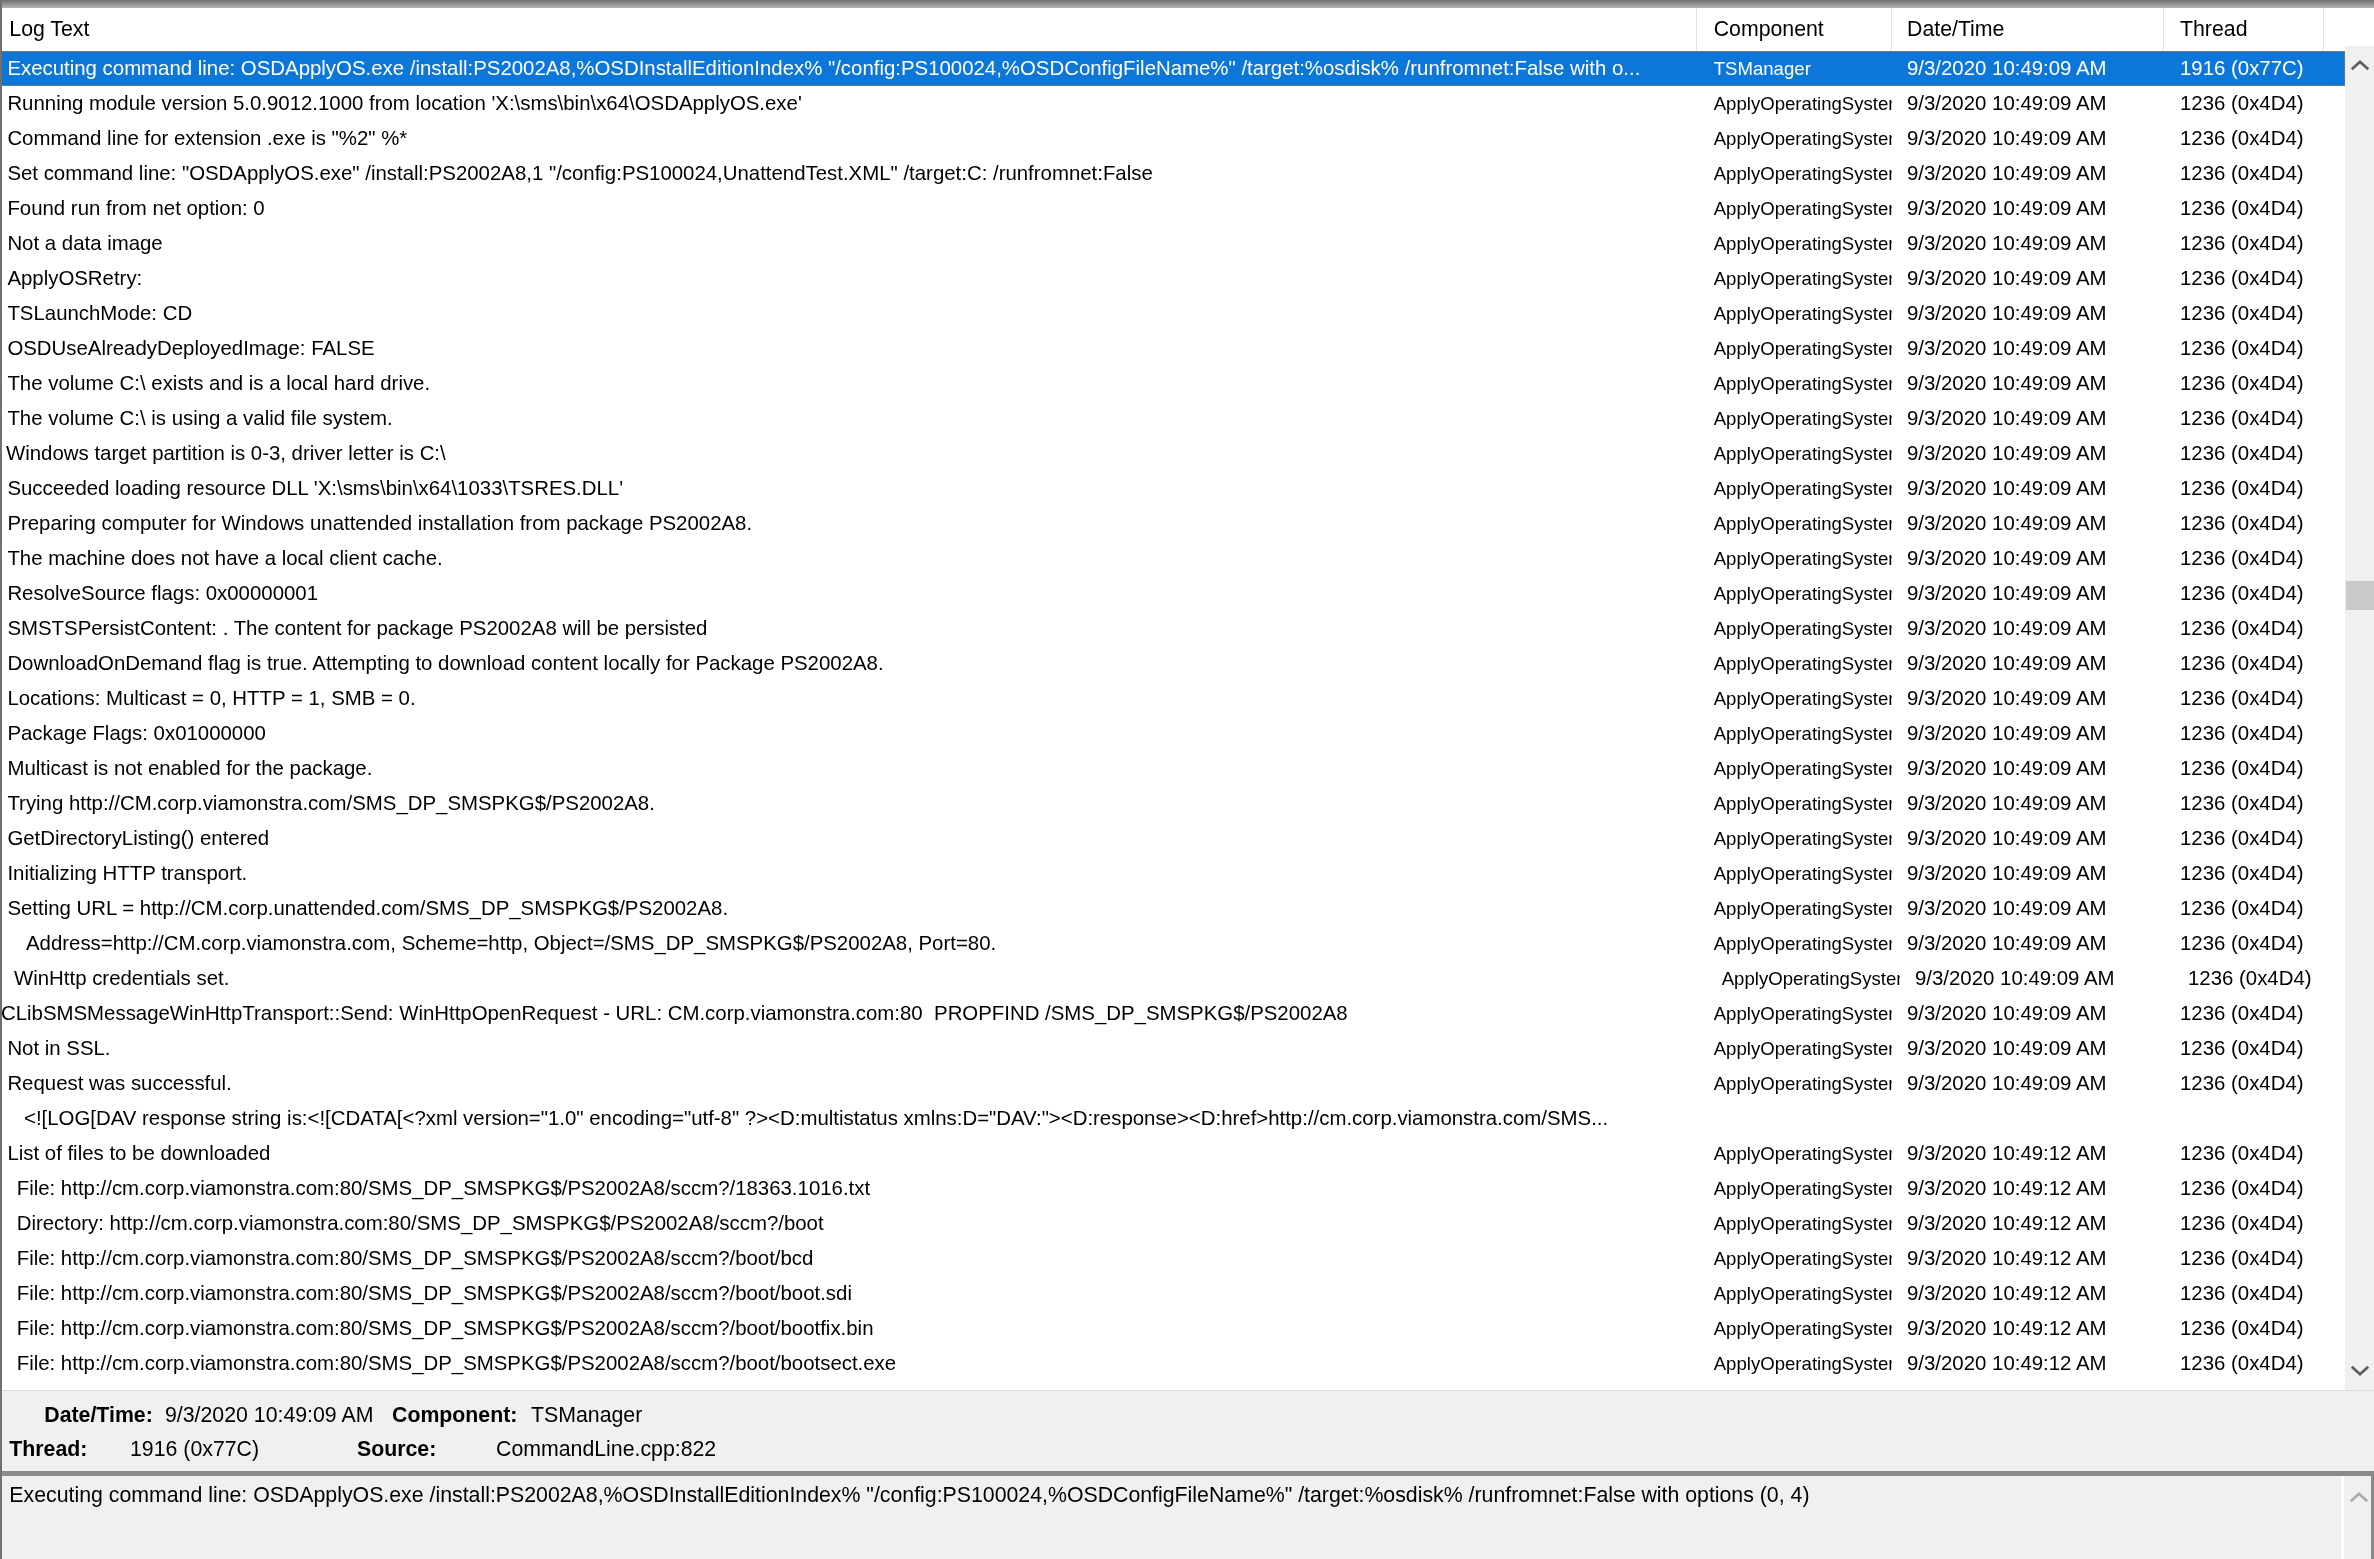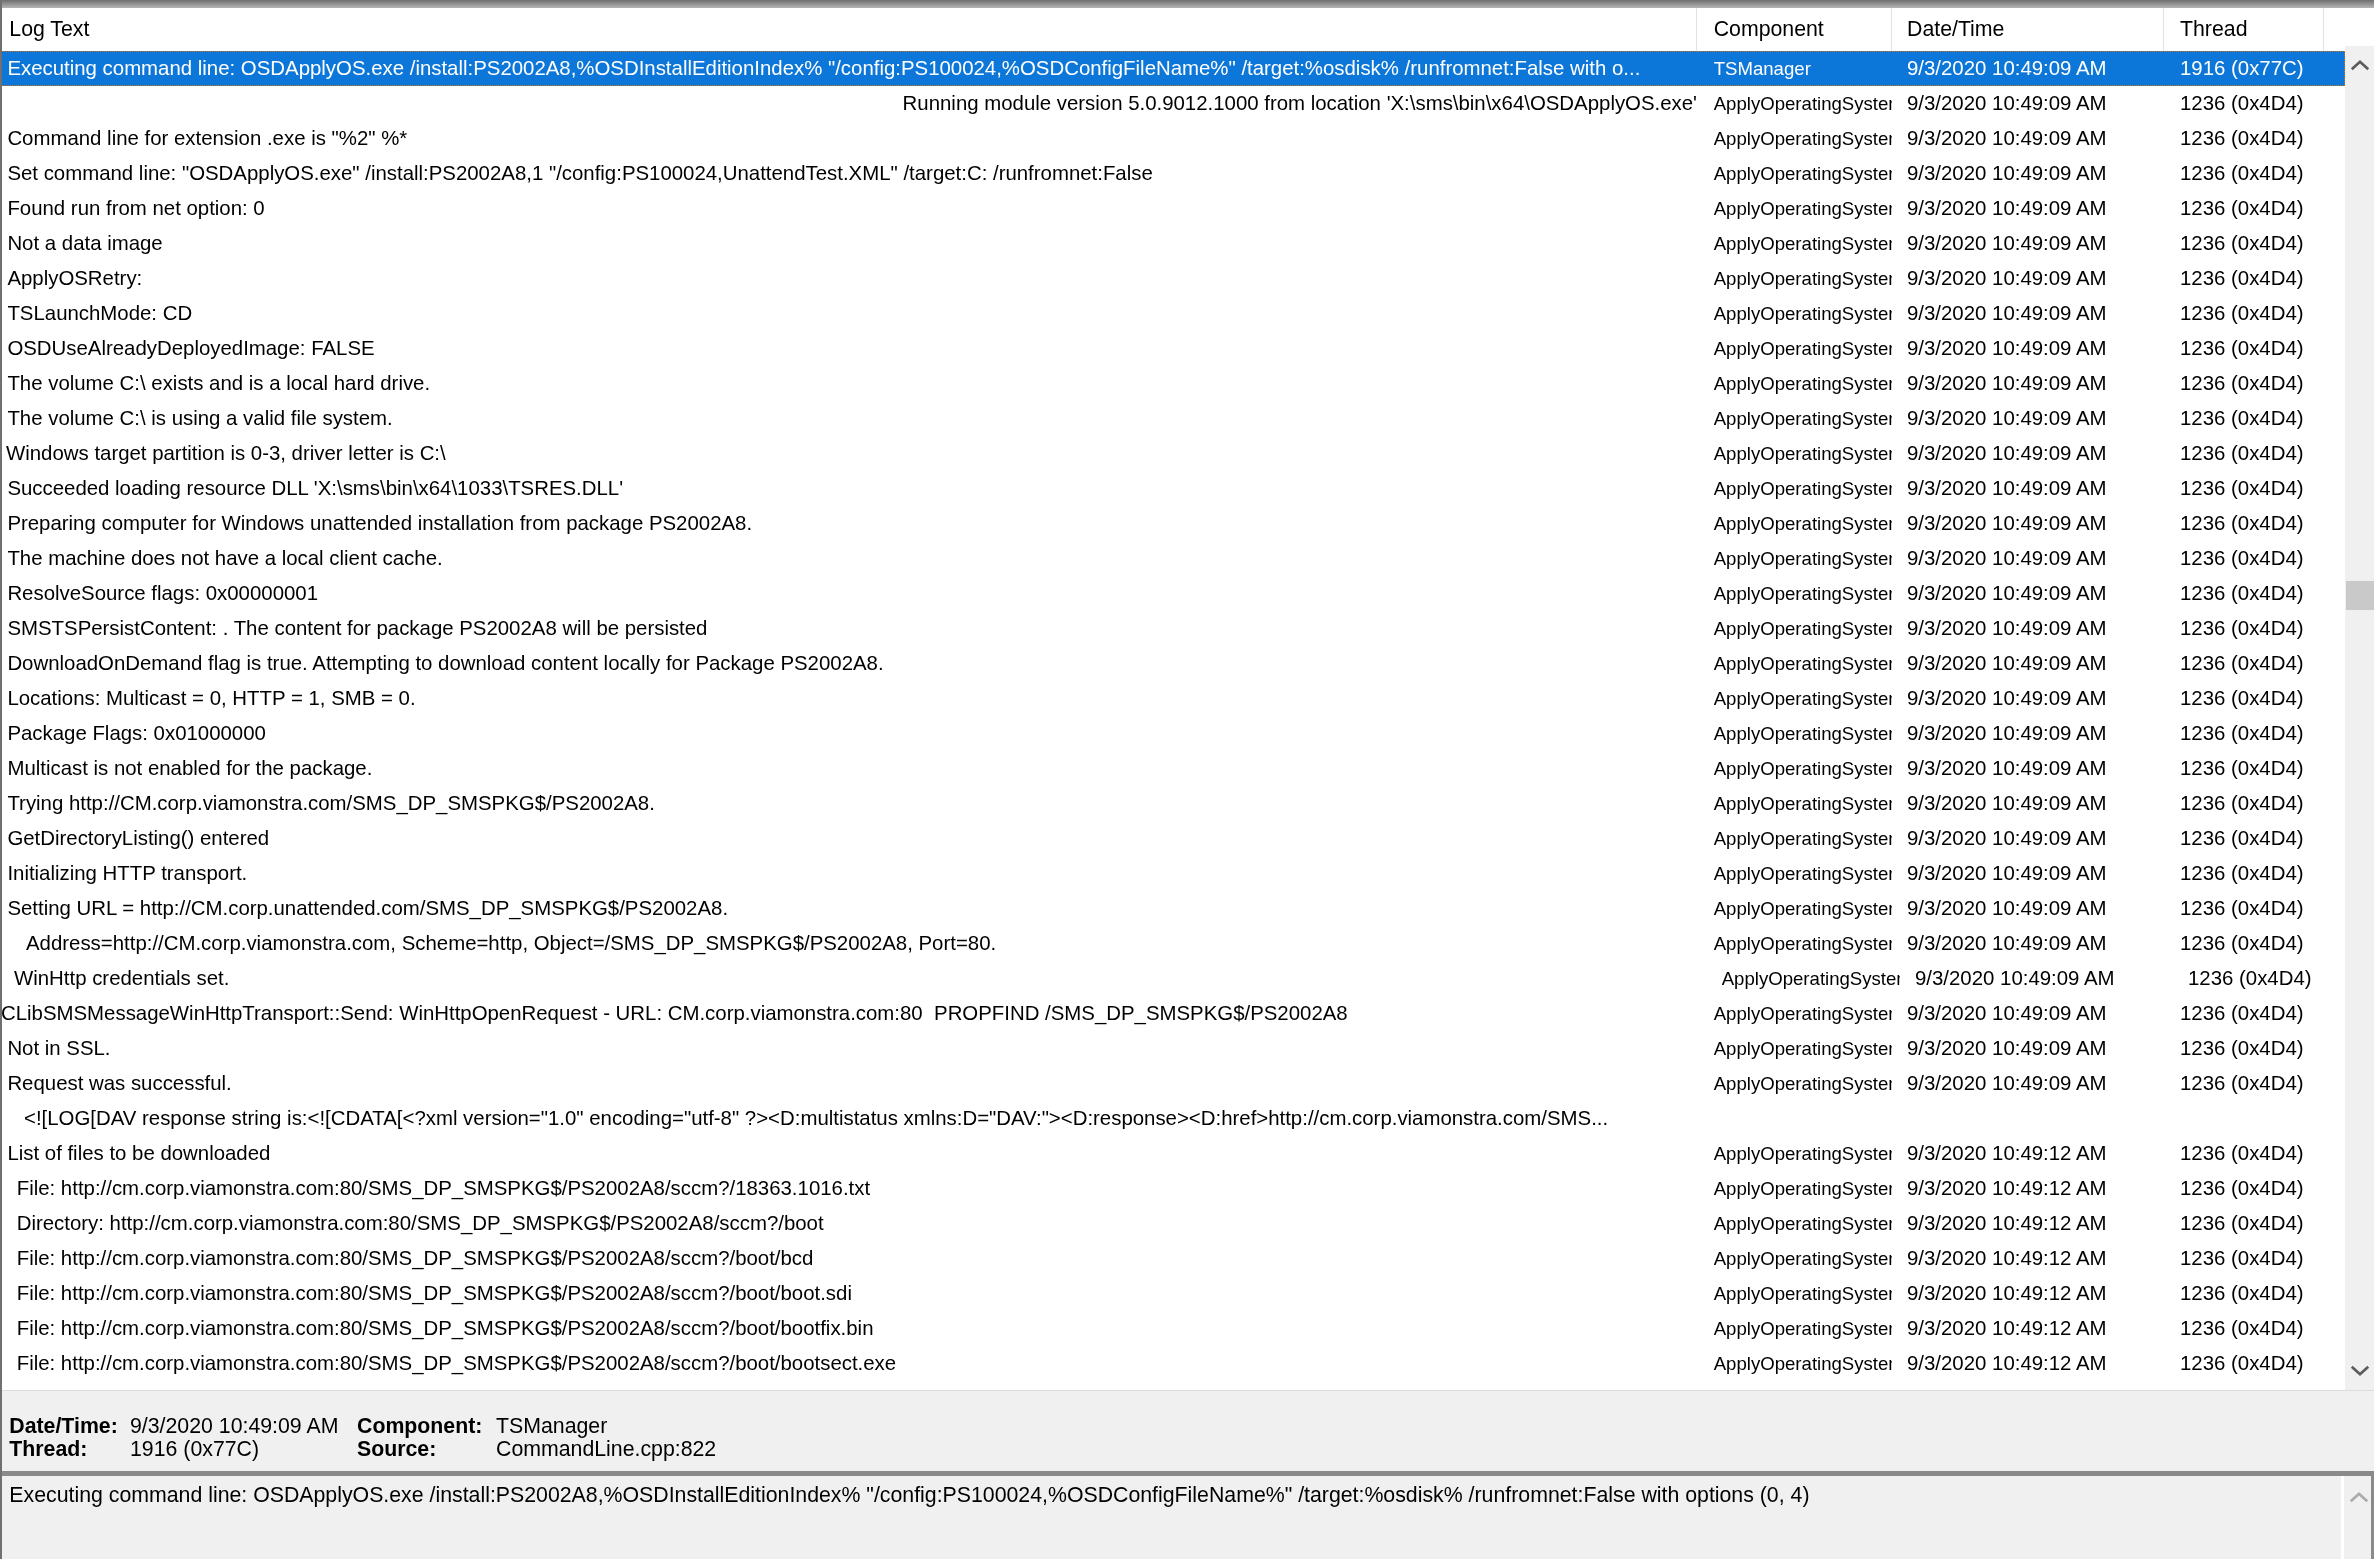--- a/index.html
+++ b/index.html
@@ -31,21 +31,21 @@
   .vscroll{position:absolute;left:2345px;top:46px;width:30px;height:1344px;background:#f0f0f0;z-index:6;}
   .sb-btn{position:absolute;left:0;width:30px;height:32px;display:flex;align-items:center;justify-content:center;}
   .sb-btn.up{top:3.7px;}
   .sb-btn.down{bottom:3.7px;}
   .sb-thumb{position:absolute;left:0.9px;top:535px;width:28px;height:29px;background:#c9c9c9;}
 
   
   .detail{position:absolute;left:0;top:1390px;width:2375px;height:81px;background:#f0f0f0;border-top:0.9px solid #dcdcdc;box-sizing:border-box;font-size:21.3px;color:#000;}
   .d-item{position:absolute;white-space:pre;}
   .d-label{font-weight:bold;}
-  .dA{top:23px;} .dB{top:46px;}
+  .dA{top:12px;margin-left:35px;} .dB{top:46px;}
   .dx1{left:9.3px;} .dx2{left:130px;} .dx3{left:357px;} .dx4{left:496px;}
 
   .divider{position:absolute;left:0;top:1471px;width:2375px;height:4.6px;background:#8a8a8a;}
 
   
   .status{position:absolute;left:0;top:1476px;width:2371px;height:83px;background:#f0f0f0;border-right:3.7px solid #8a8a8a;box-sizing:content-box;}
   .status-text{position:absolute;left:9.3px;top:7.4px;font-size:21.3px;color:#000;white-space:pre;}
   .status-scroll{position:absolute;left:2341px;top:0;width:30px;height:83px;background:#f0f0f0;border-left:3.7px solid #ffffff;box-sizing:border-box;}
   .status-scroll .sb-btn{top:5.6px;}
 </style>
@@ -65,21 +65,21 @@
   </div>
 
   <div class="rows" id="rows">
       <div class="row selected">
       <div class="cell c-log" style="padding-left: 7.4px;">Executing command line: OSDApplyOS.exe /install:PS2002A8,%OSDInstallEditionIndex% "/config:PS100024,%OSDConfigFileName%" /target:%osdisk% /runfromnet:False with o...</div>
       <div class="cell c-comp">TSManager</div>
       <div class="cell c-date">9/3/2020 10:49:09 AM</div>
       <div class="cell c-thread">1916 (0x77C)</div>
     </div>
       <div class="row">
-      <div class="cell c-log" style="padding-left: 7.4px; text-align: right;">Running module version 5.0.9012.1000 from location 'X:\sms\bin\x64\OSDApplyOS.exe'</div>
+      <div class="cell c-log" style="padding-left: 7.4px;">Running module version 5.0.9012.1000 from location 'X:\sms\bin\x64\OSDApplyOS.exe'</div>
       <div class="cell c-comp">ApplyOperatingSystem</div>
       <div class="cell c-date">9/3/2020 10:49:09 AM</div>
       <div class="cell c-thread">1236 (0x4D4)</div>
     </div>
       <div class="row">
       <div class="cell c-log" style="padding-left: 7.4px;">Command line for extension .exe is "%2" %*</div>
       <div class="cell c-comp">ApplyOperatingSystem</div>
       <div class="cell c-date">9/3/2020 10:49:09 AM</div>
       <div class="cell c-thread">1236 (0x4D4)</div>
     </div>

